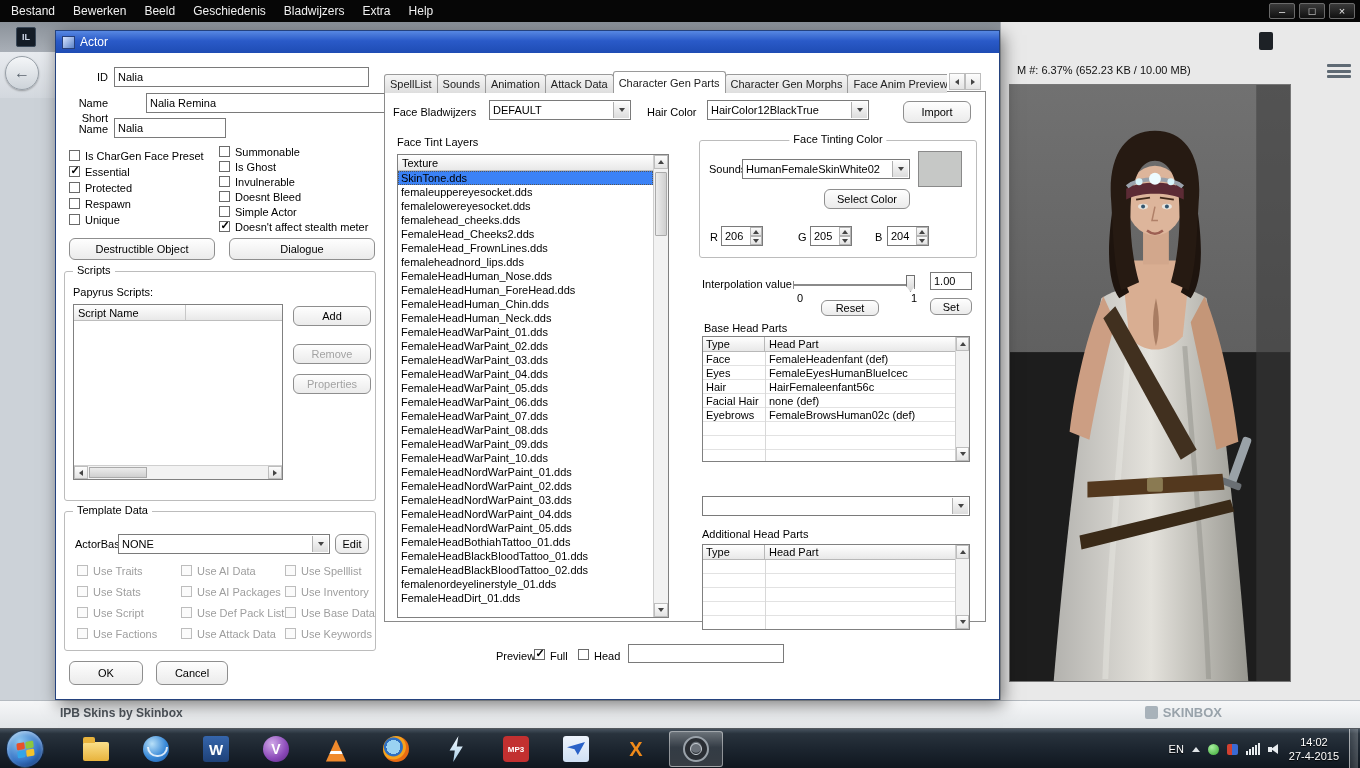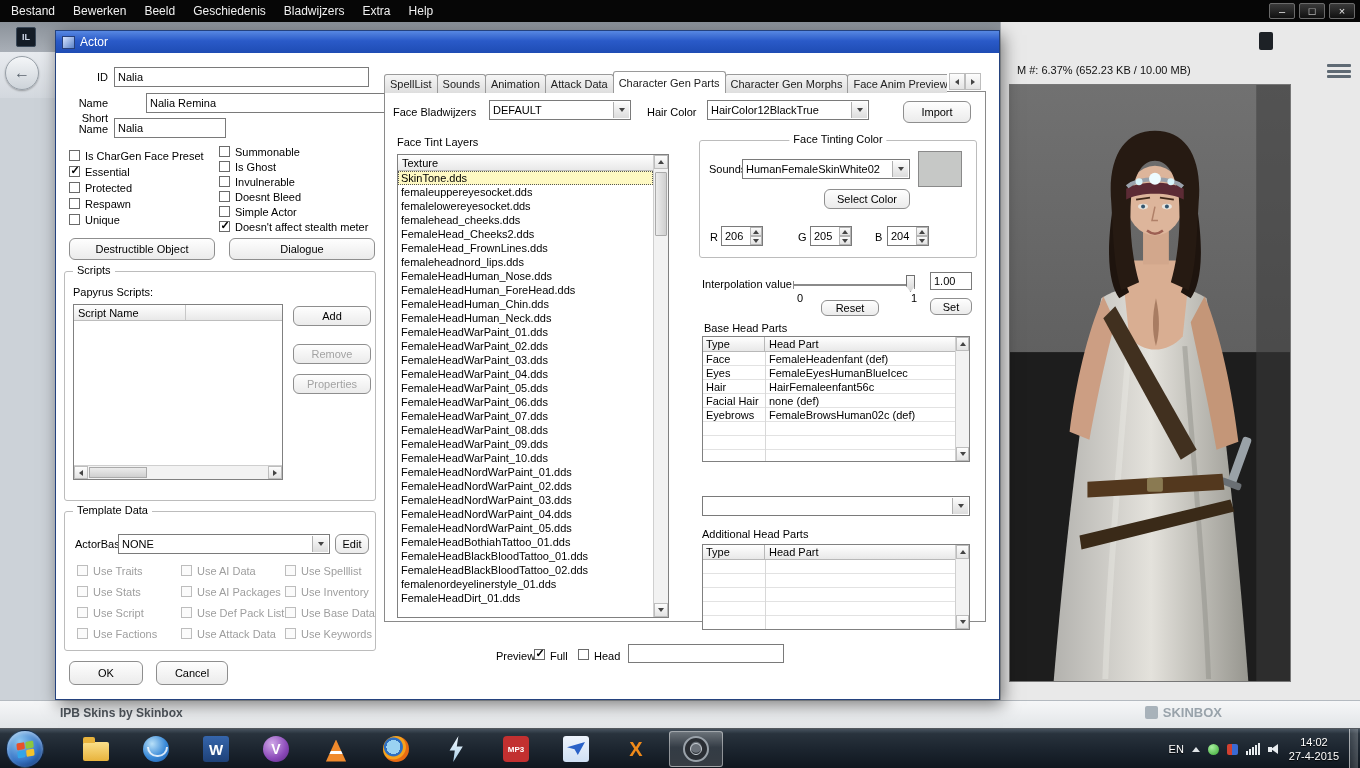--- a/index.html
+++ b/index.html
@@ -73,21 +73,21 @@
 .spin .val{position:absolute;left:3px;top:0;bottom:0;right:13px;font-size:11px;display:flex;align-items:center}
 .spin .btns{position:absolute;right:0;top:0;bottom:0;width:12px;display:flex;flex-direction:column}
 .spin .btns span{flex:1;background:linear-gradient(#fbfbfb,#e2e2e2);border:1px solid #b5b5b5;display:flex;align-items:center;justify-content:center}
 .swatch{position:absolute;border:1px solid #8a8a8a}
 .listbox{position:absolute;background:#fff;border:1px solid #808080}
 .lb-header{position:absolute;left:0;right:0;top:0;height:16px;background:linear-gradient(#ffffff,#e8e8e8);border-bottom:1px solid #bdbdbd;font-size:11px;display:flex;align-items:center}
 .lb-header span{display:flex;align-items:center;height:100%;padding-left:4px}
 .lb-header span.divided{width:112px;border-right:1px solid #c8c8c8}
 .tex-body{position:absolute;left:0;top:16px;right:15px;bottom:0;overflow:hidden}
 .tex-row{height:14px;font-size:11px;line-height:14px;padding-left:3px;white-space:nowrap;overflow:hidden}
-.tex-row.selected{background:#fef9c3;outline:1px dotted #555;outline-offset:-1px}
+.tex-row.selected{background:#3b82f6;outline:1px dotted #555;outline-offset:-1px}
 .sbv{position:absolute;top:0;right:0;bottom:0;width:15px;display:flex;flex-direction:column;background:#f2f2f2;border-left:1px solid #cfcfcf}
 .sbv .sbtn{height:14px;flex:none}
 .sbh{position:absolute;left:0;right:0;bottom:0;height:14px;display:flex;background:#f2f2f2;border-top:1px solid #cfcfcf}
 .sbh .sbtn{width:14px;height:100%;flex:none}
 .sbtn{background:linear-gradient(#fdfdfd,#e3e3e3);border:1px solid #bdbdbd;display:flex;align-items:center;justify-content:center}
 .strack{flex:1;position:relative}
 .sthumb{position:absolute;left:1px;right:1px;background:linear-gradient(90deg,#ececec,#cfcfcf);border:1px solid #aaa;border-radius:1px}
 .sthumb-h{position:absolute;top:1px;bottom:1px;background:linear-gradient(#ececec,#cfcfcf);border:1px solid #aaa}
 .tabs{position:absolute;left:328px;top:39px;height:23px;max-width:563px;display:flex;align-items:flex-end;overflow:hidden;z-index:3}
 .tab{height:19px;display:flex;align-items:center;padding:0 5px;font-size:11px;background:linear-gradient(#f6f6f6,#dedede);border:1px solid #9a9a9a;border-bottom:none;border-radius:3px 3px 0 0;margin-right:-1px;white-space:nowrap;color:#222}

